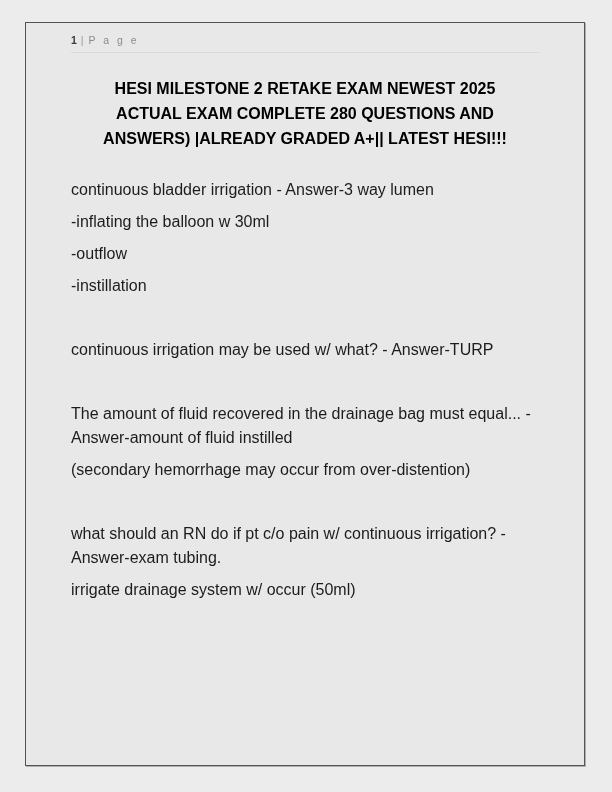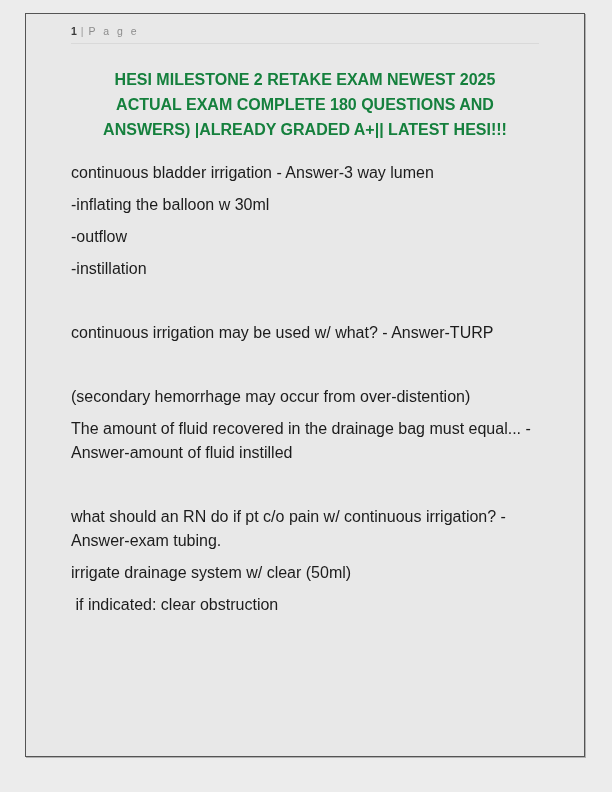--- a/index.html
+++ b/index.html
@@ -11,21 +11,21 @@
   .canvas {
     position: relative;
     width: 612px;
     height: 792px;
     background: #ececec;
     overflow: hidden;
   }
   .page {
     position: absolute;
     left: 25px;
-    top: 13px;
+    top: 22px;
     width: 560px;
     height: 744px;
     box-sizing: border-box;
     background: #e8e8e8;
     border: 1px solid #545454;
     box-shadow: 1px 1px 0 rgba(0,0,0,0.25);
     padding: 10px 45px 0 45px;
   }
   .header {
     border-bottom: 1px solid #d9d9d9;
@@ -49,59 +49,58 @@
   }
   .title {
     margin-top: 23px;
     text-align: center;
     font-weight: bold;
     font-size: 16px;
     line-height: 25px;
     color: #e11515;
   }
   .body {
-    margin-top: 19px;
+    margin-top: 27px;
     color: #1c1c1c;
     font-size: 16px;
     line-height: 24px;
   }
   .para {
     margin: 0 0 8px 0;
     min-height: 24px;
     white-space: pre-wrap;
   }
 </style>
 </head>
 <body>
 
 <div class="canvas">
   <div class="page">
 
     <div class="header">
       <span class="pg-num">1</span><span class="pg-sep">|</span><span class="pg-label">P a g e</span>
     </div>
 
-    <div class="title" style="color: #15803d;">
+    <div class="title" style="color: #000000;">
 
     <div class="title-line">HESI MILESTONE 2 RETAKE EXAM NEWEST 2025</div>
-        <div class="title-line">ACTUAL EXAM COMPLETE 180 QUESTIONS AND</div>
+        <div class="title-line">ACTUAL EXAM COMPLETE 280 QUESTIONS AND</div>
         <div class="title-line">ANSWERS) |ALREADY GRADED A+|| LATEST HESI!!!</div>
       </div>
 
     <div class="body">
 
     <p class="para">continuous bladder irrigation - Answer-3 way lumen</p>
         <p class="para">-inflating the balloon w 30ml</p>
         <p class="para">-outflow</p>
         <p class="para">-instillation</p>
         <p class="para"></p>
         <p class="para">continuous irrigation may be used w/ what? - Answer-TURP</p>
         <p class="para"></p>
+        <p class="para">The amount of fluid recovered in the drainage bag must equal... - Answer-amount of fluid instilled</p>
         <p class="para">(secondary hemorrhage may occur from over-distention)</p>
-        <p class="para">The amount of fluid recovered in the drainage bag must equal... - Answer-amount of fluid instilled</p>
         <p class="para"></p>
         <p class="para">what should an RN do if pt c/o pain w/ continuous irrigation? - Answer-exam tubing.</p>
-        <p class="para">irrigate drainage system w/ clear (50ml)</p>
-        <p class="para"> if indicated: clear obstruction</p>
+        <p class="para">irrigate drainage system w/ occur (50ml)</p>
       </div>
 
   </div>
 </div>
 
 </body></html>

